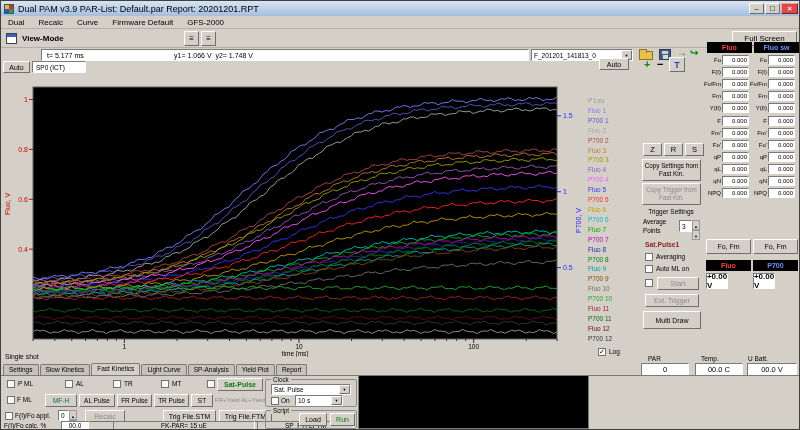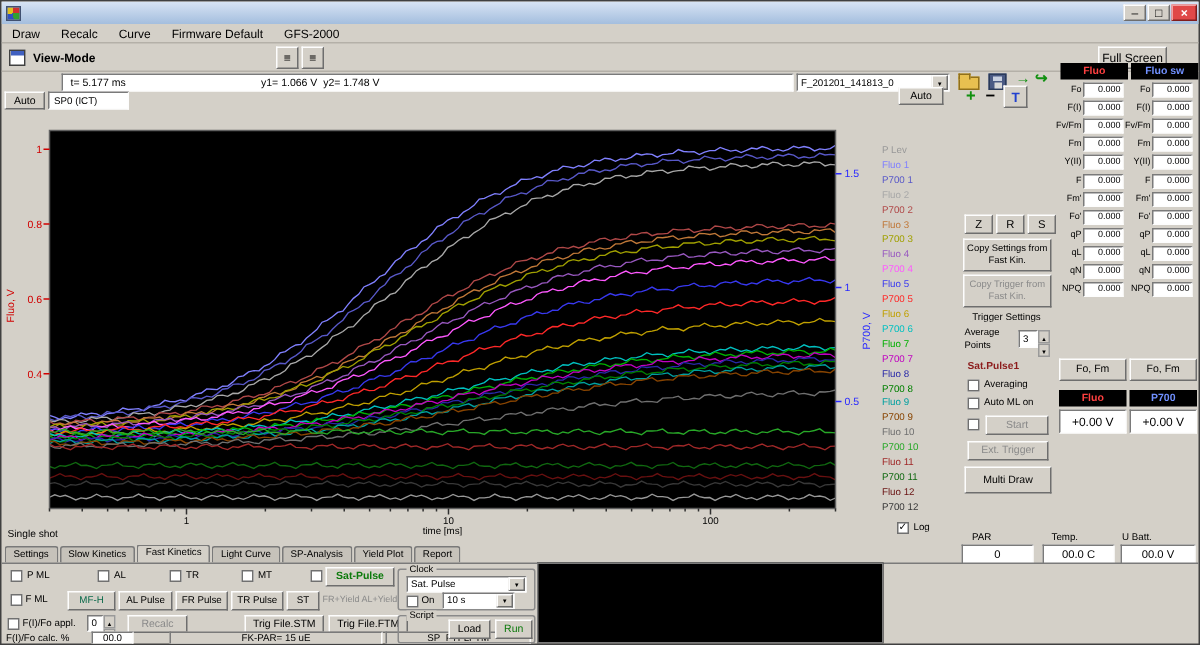--- a/index.html
+++ b/index.html
@@ -69,21 +69,21 @@
 #sat-pulse1{left:644px;top:240px;font-size:6.8px;font-weight:bold;color:#8c1c1c}
 #multi-draw{left:642px;top:310px;width:58px;height:18px;font-size:7px}
 
 .vhead{top:41px;width:45px;height:11px;background:#000;display:flex;align-items:center;justify-content:center;font-size:7px;font-weight:bold}
 #value-rows{left:703px;top:53px;width:97px}
 .vrow{display:flex;height:12.1px;align-items:center}
 .vlab{width:18px;text-align:right;font-size:6px;padding-right:1px}
 .vbox{width:27px;height:10px;background:#fff;border:1px solid;border-color:#7a7a7a #fdfdfd #fdfdfd #7a7a7a;font-size:6px;display:flex;align-items:center;justify-content:flex-end;padding-right:1px;margin-right:1px}
 .fofm{top:238px;width:45px;height:15px;font-size:7px}
 .subhead{top:259px;width:45px;height:11px;background:#000;display:flex;align-items:center;justify-content:center;font-size:7px;font-weight:bold}
-.vdisp{top:272px;width:45px;height:16px;font-size:8px;font-weight:normal;display:flex;align-items:center;justify-content:center}
+.vdisp{top:272px;width:22px;height:16px;font-size:8px;font-weight:bold;display:flex;align-items:center;justify-content:center}
 .parlab{top:354px}
 .parbox{top:362px;height:13px;font-size:7.5px;display:flex;align-items:center;justify-content:center}
 
 #single-shot{left:0;top:352px;width:588px;height:10px;font-size:6.8px;padding-left:4px}
 #tabs{left:0;top:362px;width:588px;height:12px;display:flex;align-items:flex-end;padding-left:2px}
 .tab{border:1px solid #7a7a7a;border-bottom:none;background:#c6c2ba;padding:1px 5px 0;font-size:6.5px;height:11px;margin-right:1px;border-radius:2px 2px 0 0;white-space:nowrap}
 .tab.active{background:#d4d0c8;height:12px}
 #bottom{left:0;top:374px;width:800px;height:56px;border-top:1px solid #7a7a7a}
 .mini-btn{height:13px;font-size:6.5px}
 #black-panel{left:357px;top:374px;width:231px;height:54px;background:#000;border:1px solid #7a7a7a}
@@ -91,41 +91,42 @@
 .group-title{position:absolute;top:-4px;left:5px;background:#d4d0c8;font-size:6.3px;padding:0 2px}
 .seg{height:9px;font-size:6.5px;display:flex;align-items:center;background:#d4d0c8;border:1px solid;border-color:#7a7a7a #fdfdfd #fdfdfd #7a7a7a}
 </style>
 </head>
 <body>
 
 <div id="app">
 
   <div id="titlebar" class="abs">
     <span id="title-icon"></span>
+    <span id="title-text">Dual PAM v3.9   PAR-List: Default.par   Report: 20201201.RPT</span>
     <span id="caption-btns">
       <span class="cap raised btn">–</span>
       <span class="cap raised btn">□</span>
       <span class="cap raised btn" id="close-btn">×</span>
     </span>
   </div>
 
   <div id="menubar" class="abs">
-      <span class="menu-item">Draw</span>
+      <span class="menu-item">Dual</span>
       <span class="menu-item">Recalc</span>
       <span class="menu-item">Curve</span>
       <span class="menu-item">Firmware Default</span>
       <span class="menu-item">GFS-2000</span>
     </div>
 
   <div id="toolbar" class="abs"></div>
   <span id="vm-icon" class="abs"></span>
   <span id="vm-label" class="abs">View-Mode</span>
   <div class="abs raised btn tool-mini g-lines" style="left:183px;top:30px"></div>
   <div class="abs raised btn tool-mini g-lines" style="left:200px;top:30px"></div>
-  <div class="abs raised btn" style="left:731px;top:30px;width:46px;height:15px;font-size:8px">Full Screen</div>
+  <div class="abs raised btn" style="left:731px;top:30px;width:65px;height:15px;font-size:8px">Full Screen</div>
 
   <div id="readout" class="abs sunkw">
     <span class="t">t= 5.177 ms</span>
     <span>y1= 1.066 V  y2= 1.748 V</span>
   </div>
   <div class="abs sunkw dd" style="left:530px;top:48px;width:102px;height:12px">
     <span class="txt">F_201201_141813_0</span>
     <span class="ar g-down"></span>
   </div>
   <span class="abs icon-folder"></span>

